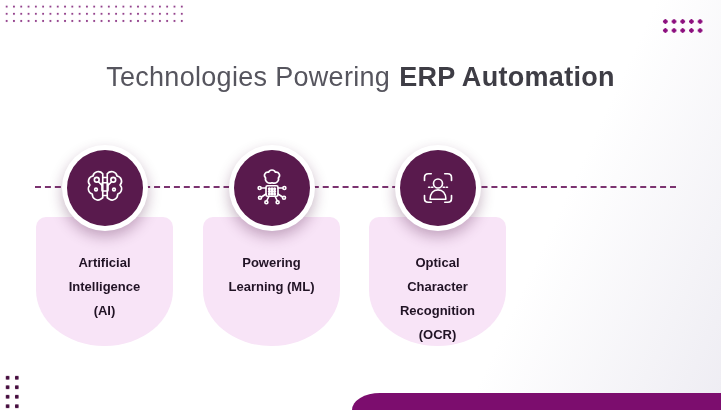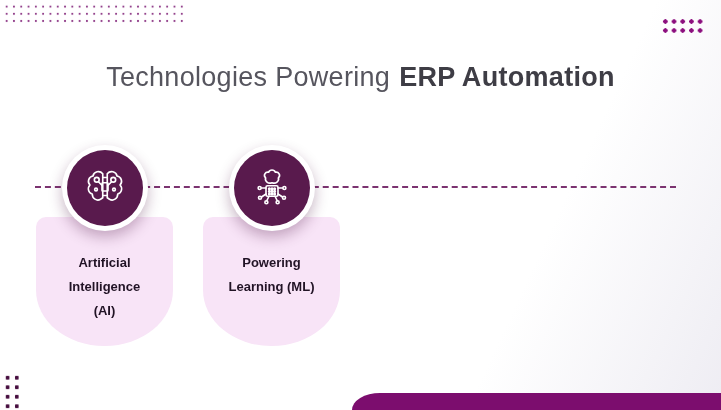--- a/index.html
+++ b/index.html
@@ -129,16 +129,34 @@
           <path d="M36 43 l3 6"></path>
             <circle cx="39.5" cy="51" r="2"></circle>
         </svg>
       </div>
     </div>
     <div class="card">
       <p>Powering Learning (ML)</p>
     </div>
   </div>
 
+  <div class="col col3">
+    <div class="badge">
+      <div class="badge-inner">
+        <svg class="ic" viewBox="0 0 64 64" aria-label="ocr-scan-person-icon">
+          <path d="M14 22 v-4 q0 -5 5 -5 h4"></path>
+          <path d="M50 22 v-4 q0 -5 -5 -5 h-4"></path>
+          <path d="M14 42 v4 q0 5 5 5 h4"></path>
+          <path d="M50 42 v4 q0 5 -5 5 h-4"></path>
+          <circle cx="32" cy="26" r="6"></circle>
+          <path d="M21.5 47 c0 -8 4.5 -12.5 10.5 -12.5 c6 0 10.5 4.5 10.5 12.5 Z"></path>
+          <path d="M19.5 31 h1.6 M23.5 31 h1.6 M39 31 h1.6 M43 31 h1.6"></path>
+        </svg>
+      </div>
+    </div>
+    <div class="card">
+      <p>Optical Character Recognition (OCR)</p>
+    </div>
+  </div>
 
 
   <div class="bottom-bar"></div>
 </div>
 
 </body></html>

